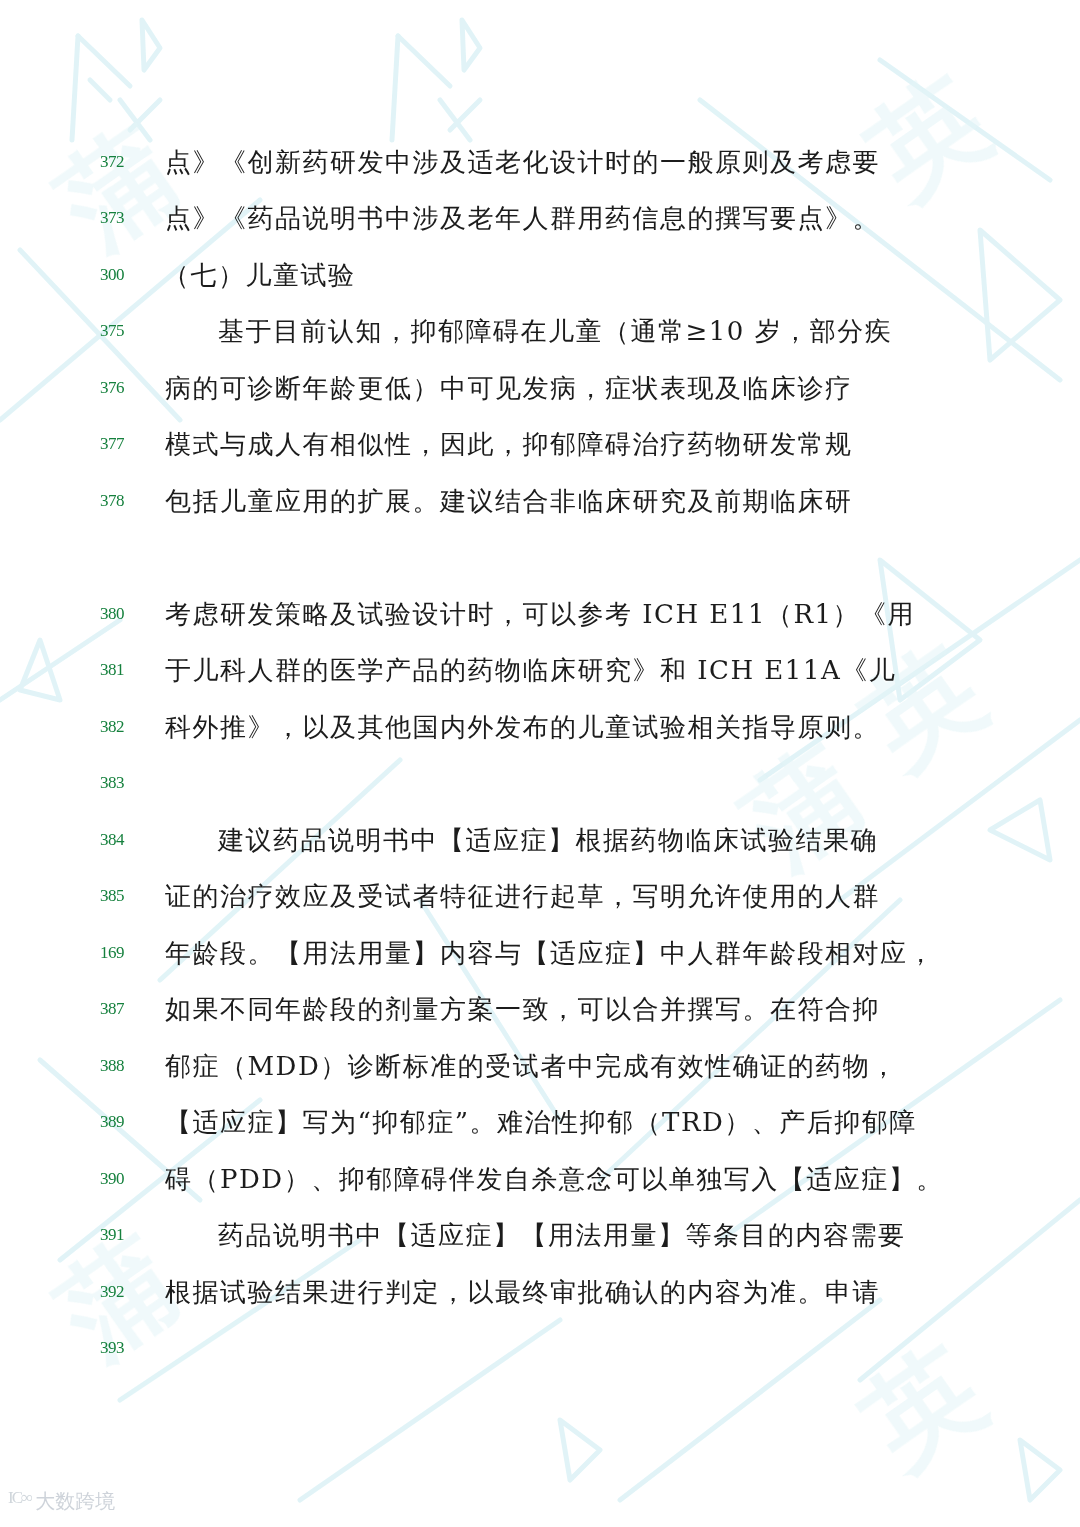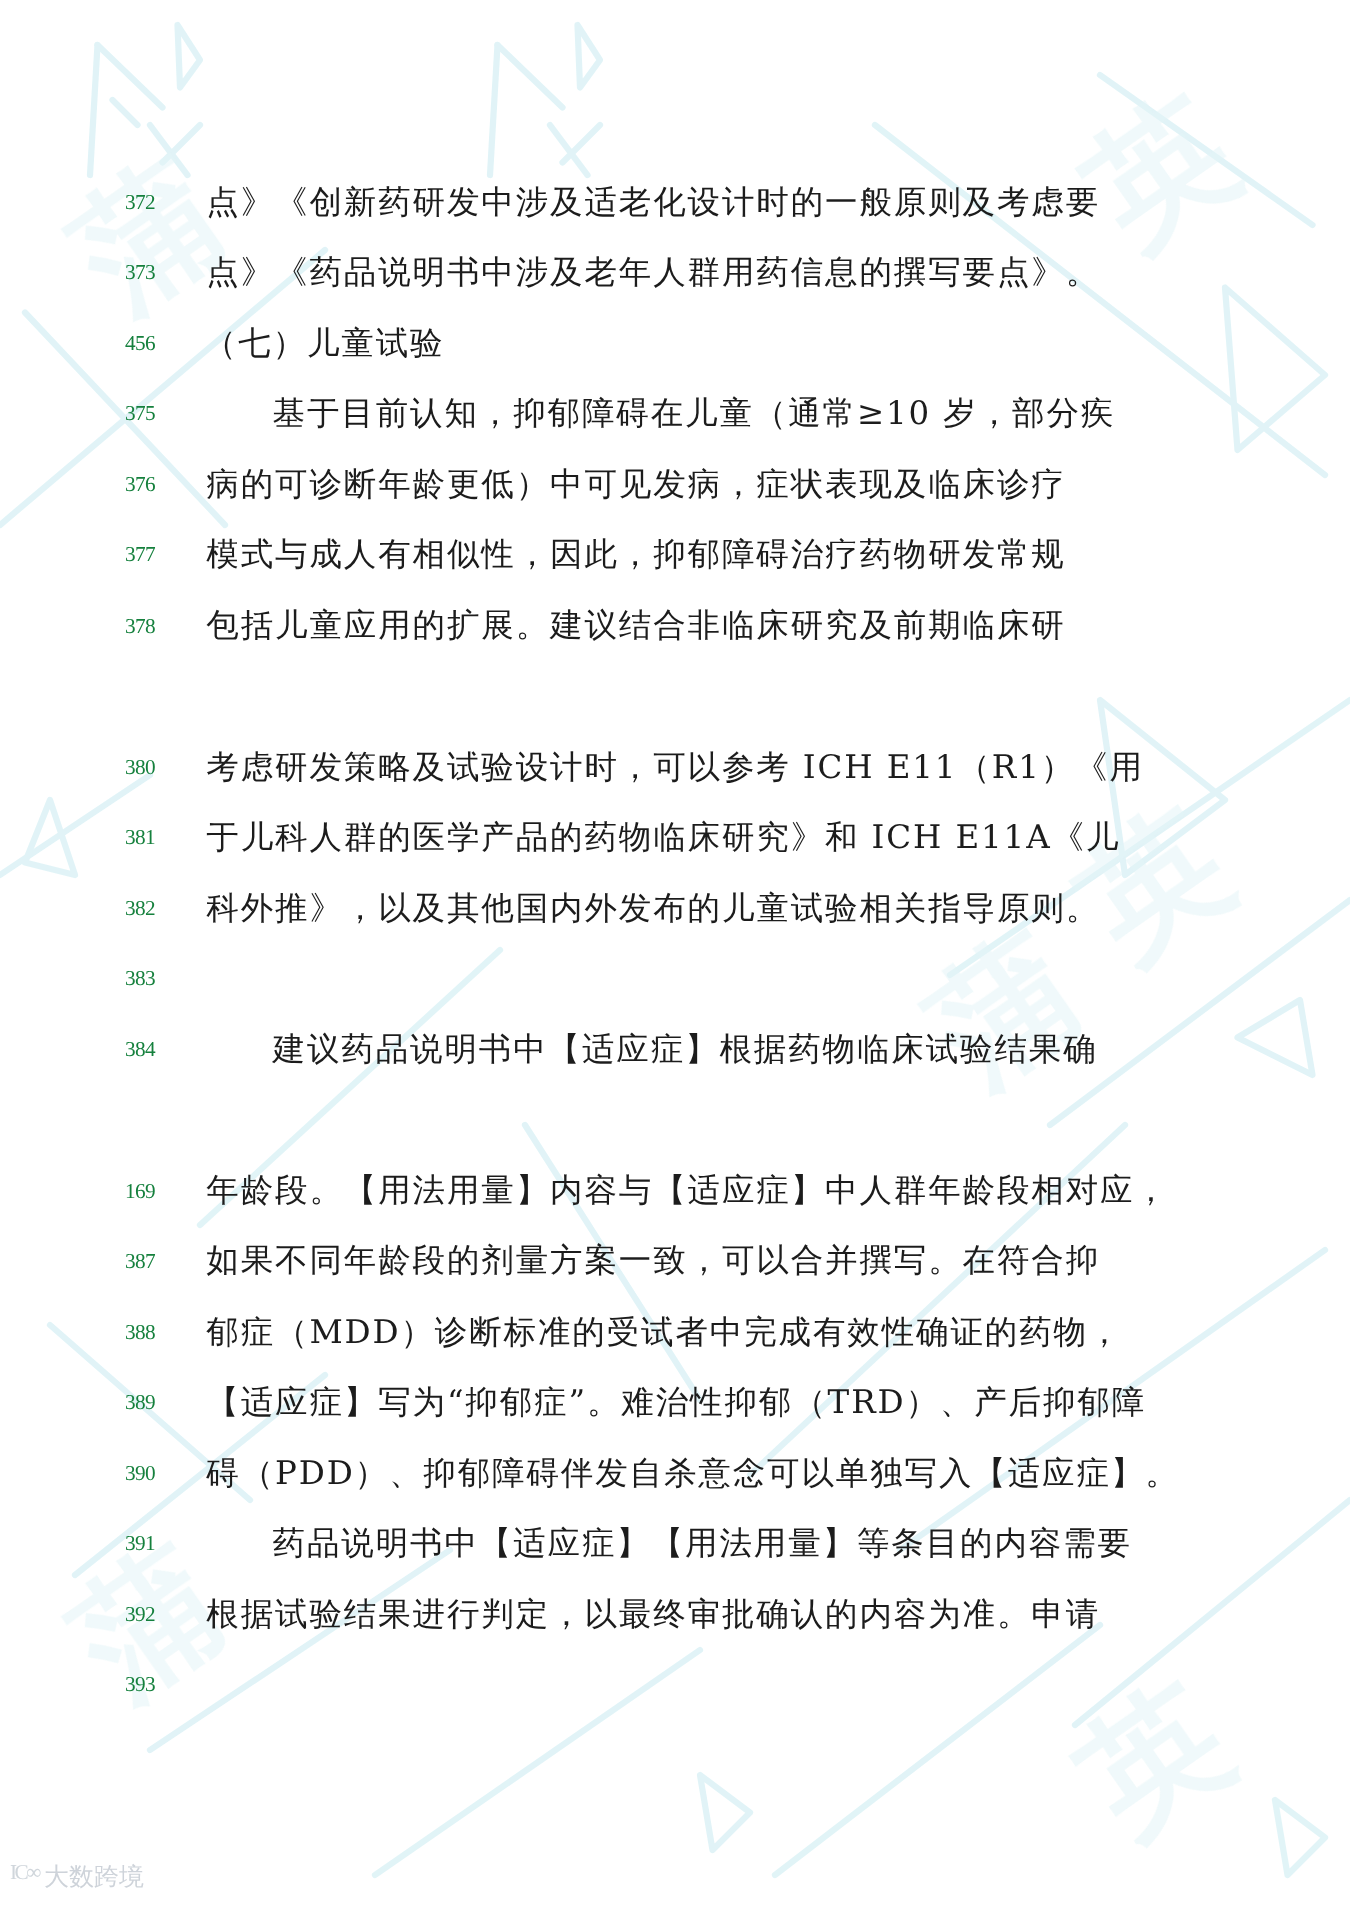--- a/index.html
+++ b/index.html
@@ -148,21 +148,21 @@
 
   <div class="line" style="top:134px">
     <span class="line-no">372</span>
     <span class="line-text">点》《创新药研发中涉及适老化设计时的一般原则及考虑要</span>
   </div>
   <div class="line" style="top:190px">
     <span class="line-no">373</span>
     <span class="line-text">点》《药品说明书中涉及老年人群用药信息的撰写要点》。</span>
   </div>
   <div class="line" style="top:247px">
-    <span class="line-no">456</span>
+    <span class="line-no">300</span>
     <span class="line-text heading">（七）儿童试验</span>
   </div>
   <div class="line" style="top:303px">
     <span class="line-no">375</span>
     <span class="line-text indent">基于目前认知，抑郁障碍在儿童（通常≥10 岁，部分疾</span>
   </div>
   <div class="line" style="top:360px">
     <span class="line-no">376</span>
     <span class="line-text">病的可诊断年龄更低）中可见发病，症状表现及临床诊疗</span>
   </div>
@@ -185,20 +185,24 @@
   <div class="line" style="top:699px">
     <span class="line-no">382</span>
     <span class="line-text">科外推》，以及其他国内外发布的儿童试验相关指导原则。</span>
   </div>
   <div class="line" style="top:755px">
     <span class="line-no">383</span>
   </div>
   <div class="line" style="top:812px">
     <span class="line-no">384</span>
     <span class="line-text indent">建议药品说明书中【适应症】根据药物临床试验结果确</span>
+  </div>
+  <div class="line" style="top:868px">
+    <span class="line-no">385</span>
+    <span class="line-text">证的治疗效应及受试者特征进行起草，写明允许使用的人群</span>
   </div>
   <div class="line" style="top:925px">
     <span class="line-no">169</span>
     <span class="line-text">年龄段。【用法用量】内容与【适应症】中人群年龄段相对应，</span>
   </div>
   <div class="line" style="top:981px">
     <span class="line-no">387</span>
     <span class="line-text">如果不同年龄段的剂量方案一致，可以合并撰写。在符合抑</span>
   </div>
   <div class="line" style="top:1038px">

